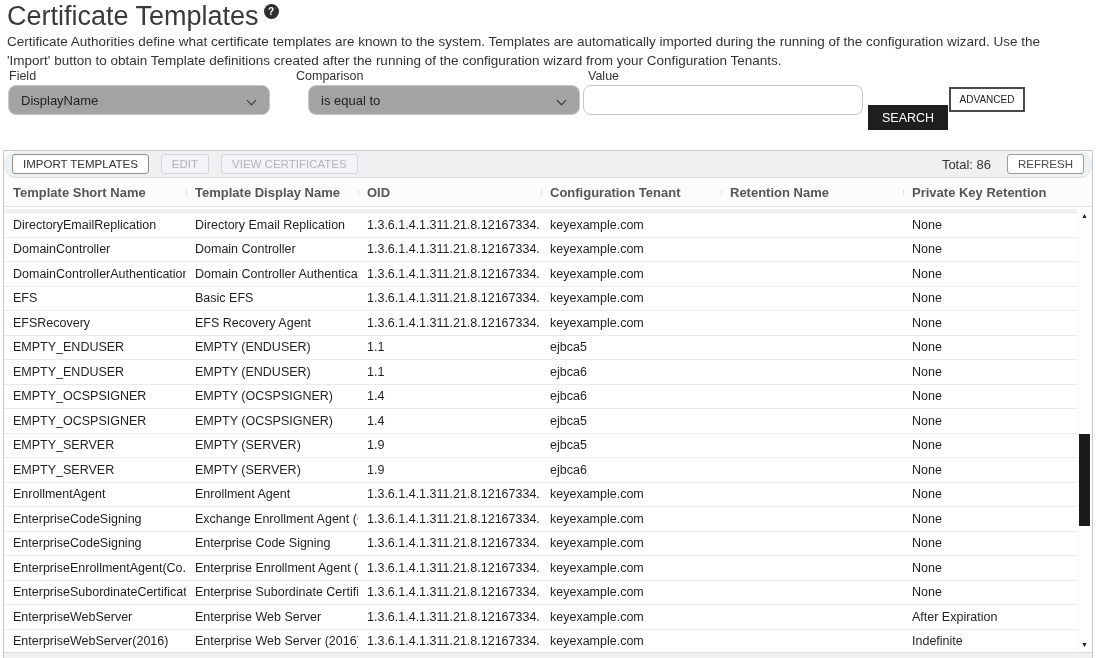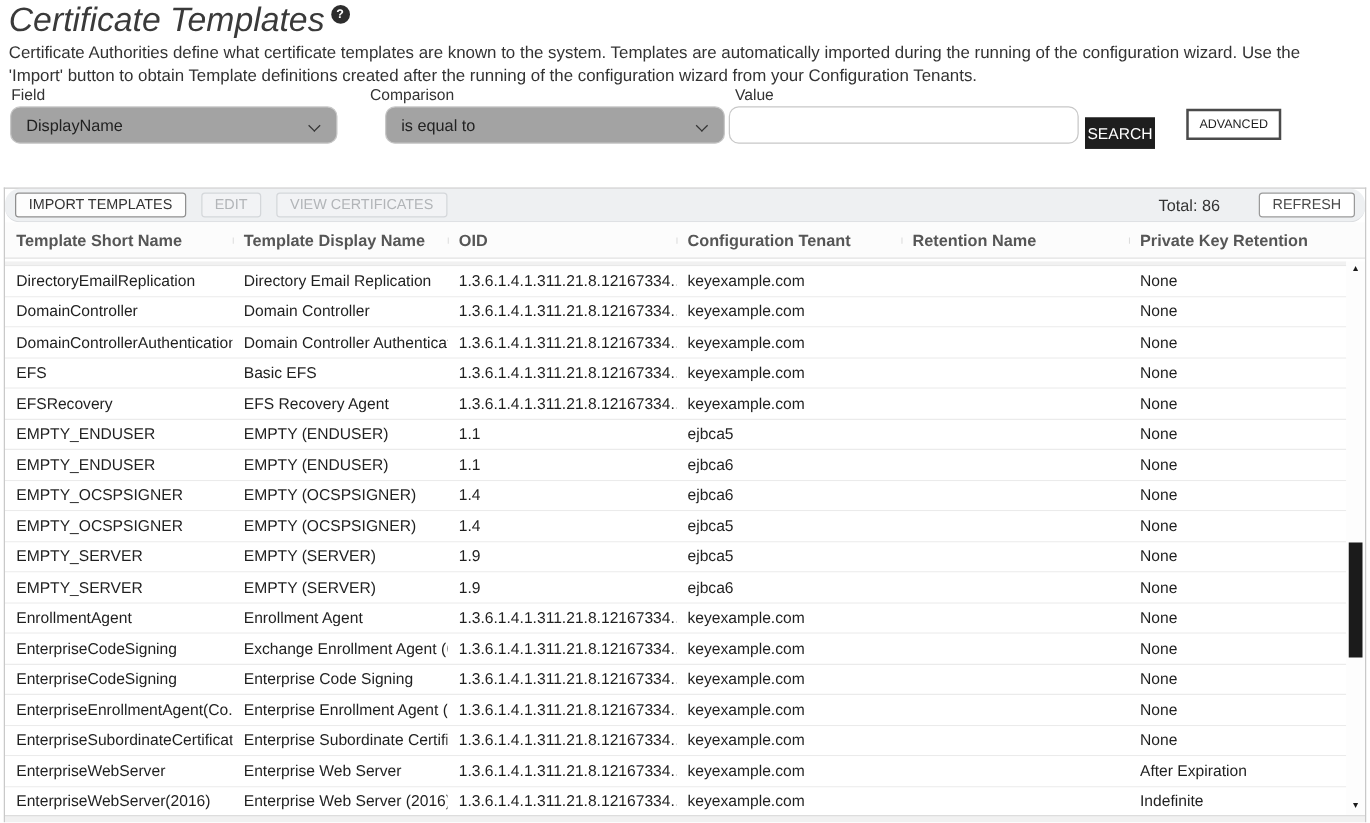--- a/index.html
+++ b/index.html
@@ -3,59 +3,59 @@
 <meta charset="utf-8">
 <style>
   * { margin:0; padding:0; box-sizing:border-box; }
   html,body { width:1096px; height:658px; overflow:hidden; background:#fff;
               font-family:"Liberation Sans", sans-serif; }
   .page { position:relative; width:1096px; height:658px; background:#fff; }
 
   
   .page-header { position:absolute; top:0; left:0; right:0; padding:1px 8px 0 7px; }
   .title-line { display:flex; align-items:flex-start; gap:5px; }
-  .page-title { font-size:27px; color:#3a3a3a; font-weight:400; line-height:30px;font-style:italic; }
+  .page-title { font-size:27px; color:#3a3a3a; font-weight:400; line-height:30px; }
   .help-icon { width:15px; height:15px; border-radius:50%; background:#2d2d2d; color:#fff;
                font-size:10px; font-weight:bold; display:flex; align-items:center; justify-content:center;
                margin-top:3px; cursor:default; }
   .page-desc { margin-top:2px; font-size:13.5px; line-height:1.38; color:#333; padding-right:10px; }
 
   
   .form-label { position:absolute; font-size:12.5px; color:#333; }
   .lbl-field { top:69px; left:9px; }
   .lbl-comp  { top:69px; left:296px; }
   .lbl-value { top:69px; left:588px; }
   .sel { position:absolute; top:85px; height:30px; border:1px solid #c8c8c8; border-radius:8px;
          background:#a3a3a3; font-size:13px; color:#222; display:flex; align-items:center;
          padding:0 28px 0 12px; cursor:pointer; }
   .sel-field { left:8px;  width:262px; }
   .sel-comp  { left:308px; width:272px; }
   .chev { position:absolute; right:14px; top:11px; width:7px; height:7px;
           border-right:1.6px solid #333; border-bottom:1.6px solid #333; transform:rotate(45deg); }
   .value-input { position:absolute; top:85px; left:583px; width:280px; height:30px;
                  border:1px solid #c8c8c8; border-radius:8px; font-size:13px; padding:0 10px;
                  font-family:"Liberation Sans", sans-serif; }
-  .btn-search { position:absolute; left:868px; top:94px; height:25px; width:56px;
+  .btn-search { position:absolute; left:868px; top:105px; height:25px; width:80px;
                 background:#1e1e1e; color:#fff; border:1px solid #1e1e1e; font-size:12.5px;
                 font-family:"Liberation Sans", sans-serif; cursor:pointer; }
   .btn-advanced { position:absolute; left:939px; top:87px; height:25px; width:76px;
                   background:#fff; color:#1e1e1e; border:2px solid #4a4a4a; font-size:10px;
                   font-family:"Liberation Sans", sans-serif; cursor:pointer;margin-left:10px; }
 
   
   .table-wrap { position:absolute; top:150px; left:3px; right:3px; bottom:0;
                 border:1px solid #c9c9c9; border-bottom:none; background:#fff; }
   .toolbar { height:27px; background:#eef0f2; border-bottom:1px solid #dadcdf;
              display:flex; align-items:center; padding:0 8px; gap:12px;border-radius:12px; }
   .tb-btn { height:20px; padding:0 10px; font-size:11.5px; border-radius:3px;
             font-family:"Liberation Sans", sans-serif; cursor:pointer; }
   .tb-primary { background:#fdfdfd; border:1px solid #8f8f8f; color:#333; }
   .tb-disabled { background:#f2f3f5; border:1px solid #d4d7da; color:#b2b5b8; cursor:default; }
   .tb-spacer { flex:1; }
-  .total-label { font-size:13px; color:#333; margin-right:19px; }
+  .total-label { font-size:13px; color:#333; margin-right:4px; }
   .tb-refresh { background:#fff; border:1px solid #9a9a9a; color:#4a4a4a; }
 
   .grid-cols { display:grid; grid-template-columns:182px 172px 183px 180px 182px 1fr; }
   .thead { height:29px; align-items:center; background:#fcfcfc; border-bottom:1px solid #e2e2e2;
            font-size:13px; font-weight:bold; color:#565656; }
   .th { padding-left:9px; position:relative; white-space:nowrap; overflow:hidden; cursor:pointer; }
   .th + .th::before { content:''; position:absolute; left:0; top:5px; bottom:5px; width:1px; background:#dcdcdc; }
 
   .tbody { position:absolute; top:58px; left:0; right:0; bottom:6px; overflow:hidden; background:#fff; }
   .sliver { height:4px; background:#f1f1f1; border-bottom:1px solid #e8e8e8; margin-right:15px; }

